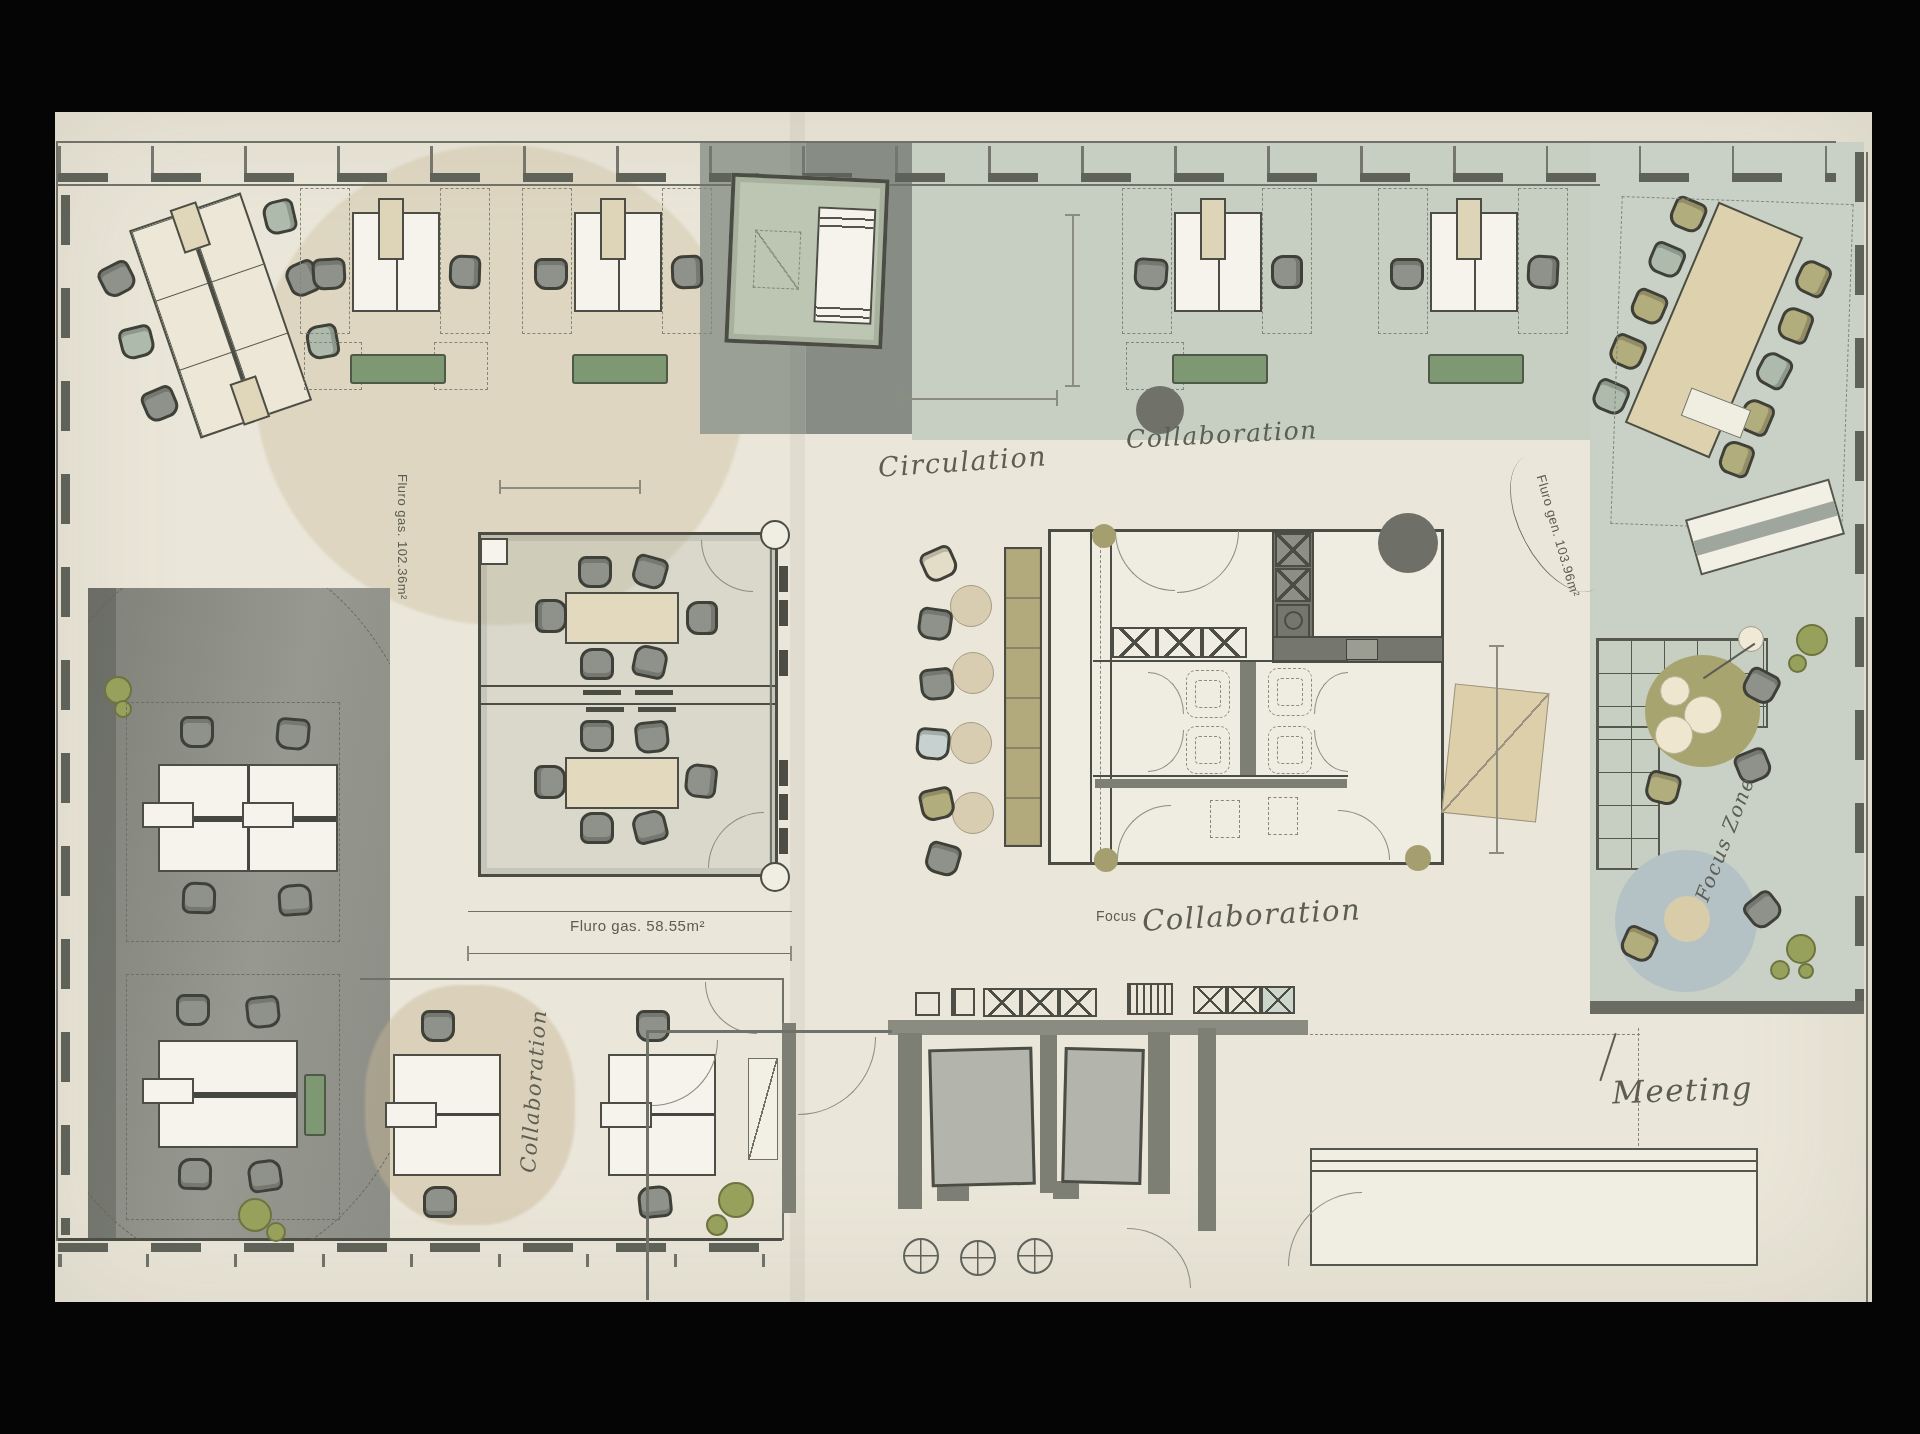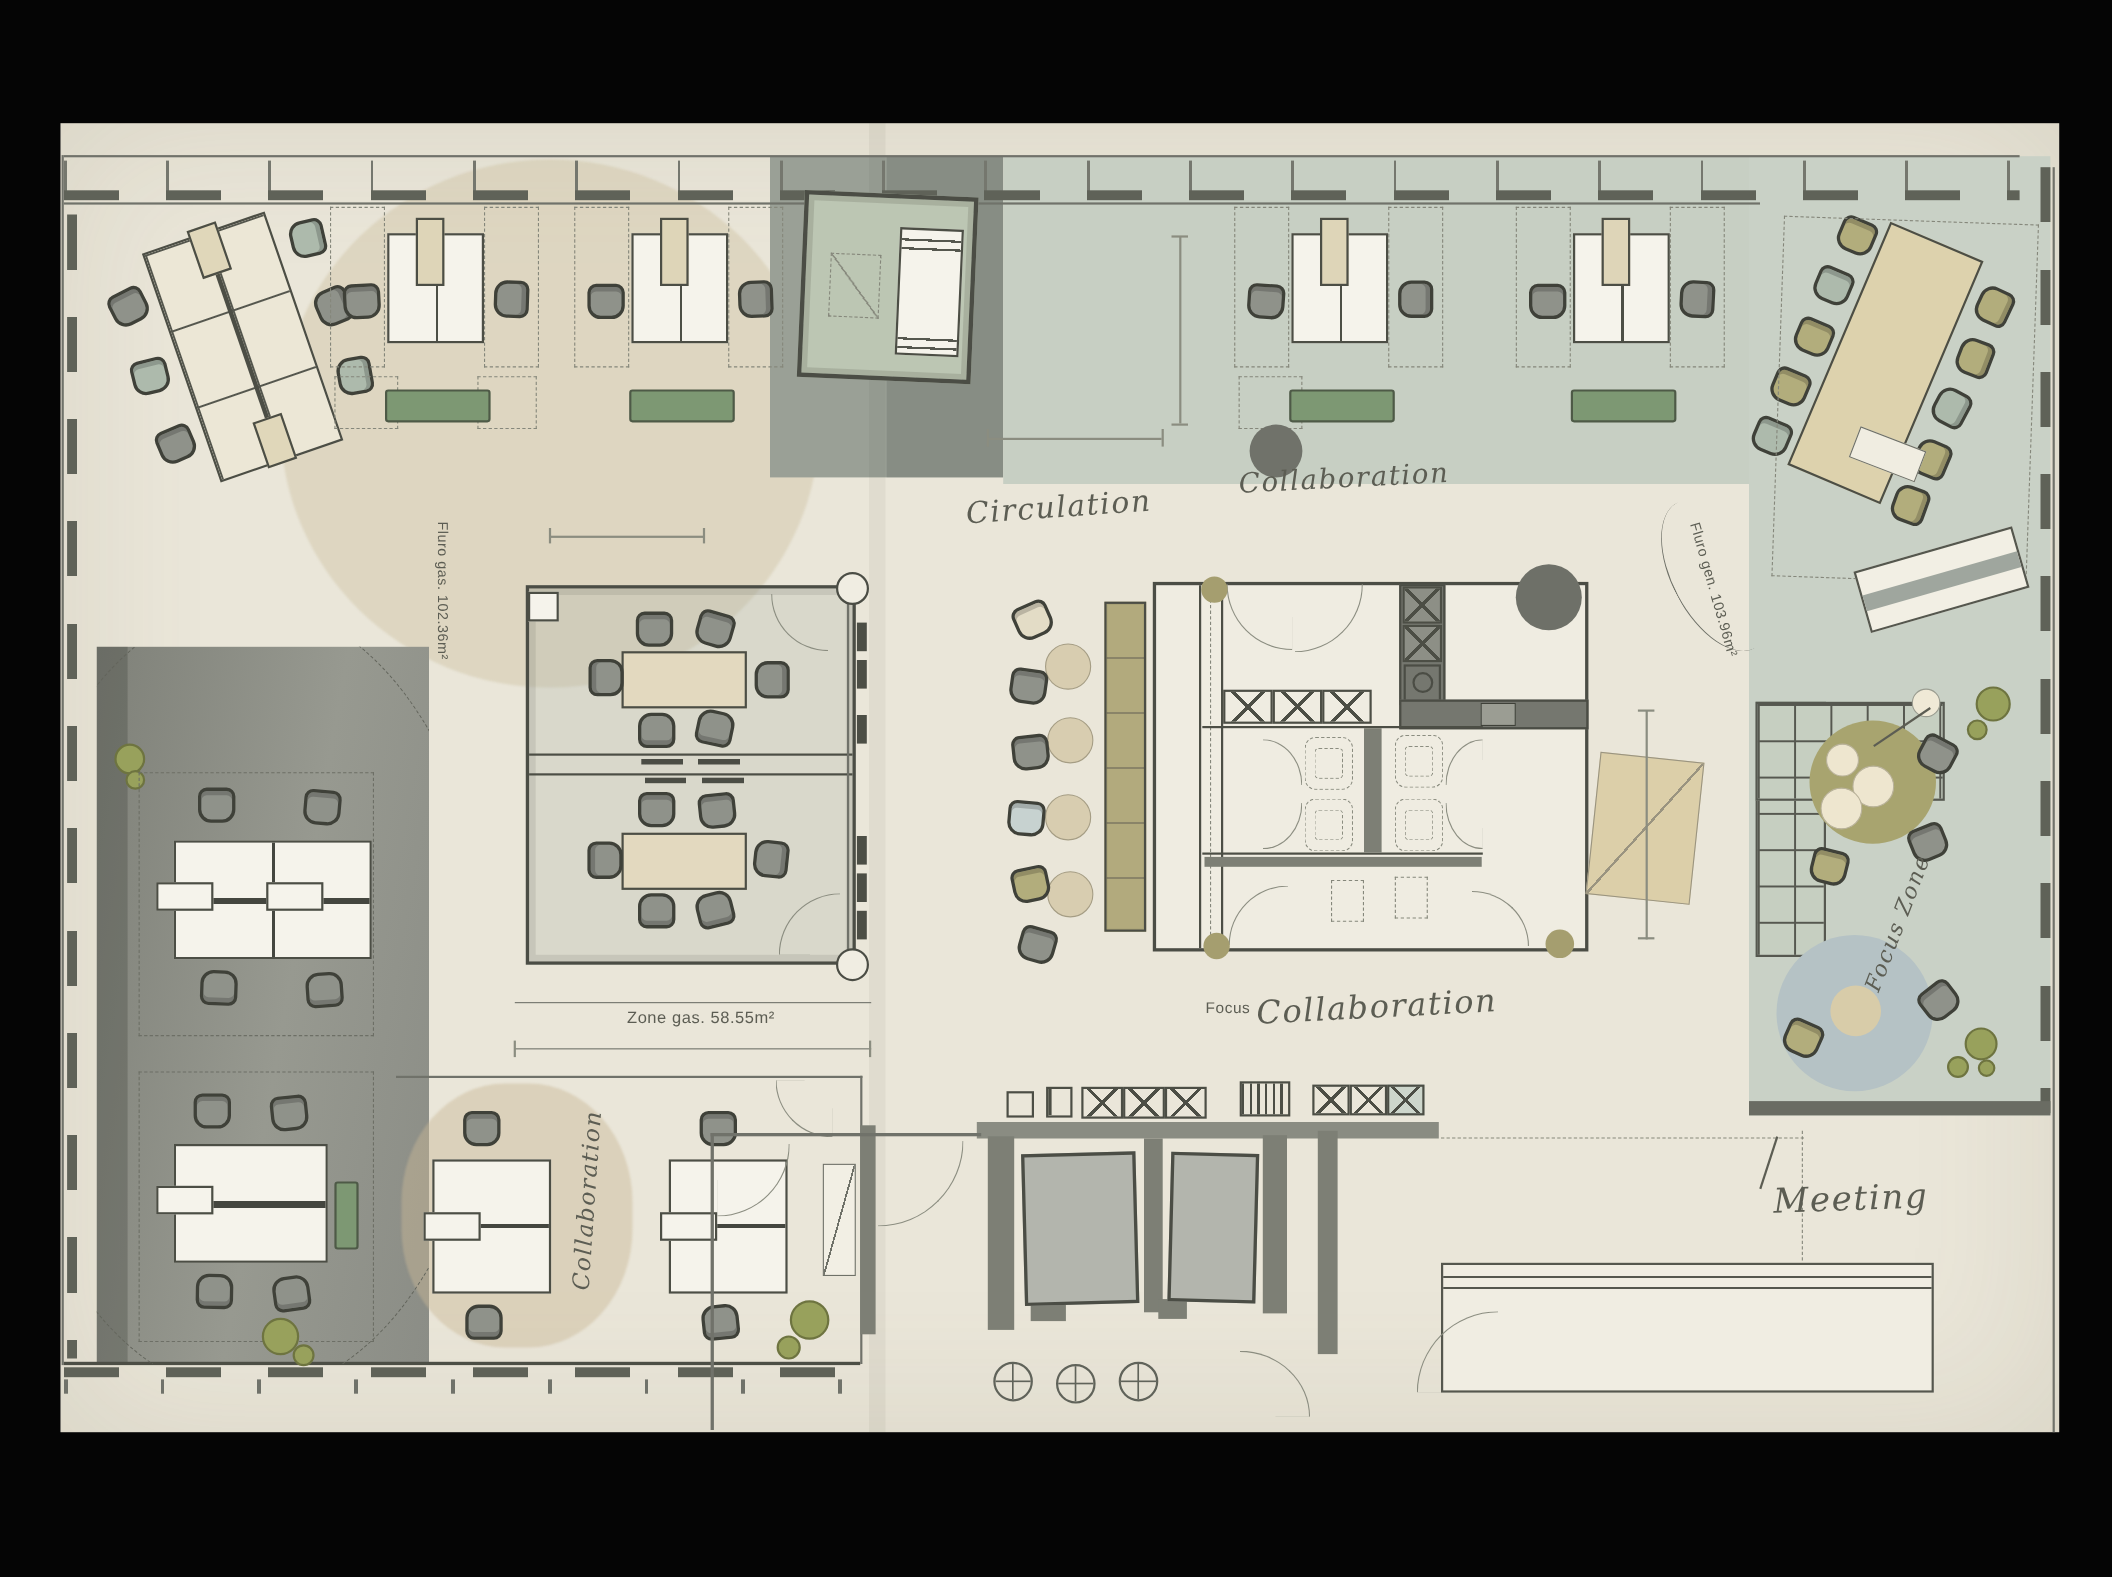--- a/index.html
+++ b/index.html
@@ -382,18 +382,18 @@
   <div class="abs arc arc-tl" style="left:1288px;top:1192px;width:74px;height:74px;"></div>
   <div class="abs" style="left:1607px;top:1032px;width:1.6px;height:50px;background:#5c5d53;transform:rotate(18deg);"></div>
 
   <div class="hand abs" style="left:878px;top:446px;font-size:27px;transform:rotate(-4deg);">Circulation</div>
   <div class="hand abs" style="left:1126px;top:420px;font-size:25px;transform:rotate(-3deg);">Collaboration</div>
   <div class="hand abs" style="left:1142px;top:898px;font-size:29px;transform:rotate(-3deg);">Collaboration</div>
   <div class="hand abs" style="left:516px;top:1172px;font-size:21px;transform:rotate(-86deg);transform-origin:0 0;">Collaboration</div>
   <div class="hand abs" style="left:1690px;top:896px;font-size:20px;transform:rotate(-69deg);transform-origin:0 0;">Focus Zone</div>
   <div class="hand abs" style="left:1612px;top:1072px;font-size:31px;transform:rotate(-2deg);">Meeting</div>
   <div class="print abs" style="left:1096px;top:908px;font-size:14px;">Focus</div>
-  <div class="print abs" style="left:570px;top:917px;font-size:15px;">Zone gas. 58.55m²</div>
+  <div class="print abs" style="left:570px;top:917px;font-size:15px;">Fluro gas. 58.55m²</div>
   <div class="print abs" style="left:410px;top:474px;font-size:13px;transform:rotate(90deg);transform-origin:0 0;">Fluro gas. 102.36m²</div>
   <div class="print abs" style="left:1548px;top:473px;font-size:13px;transform:rotate(74deg);transform-origin:0 0;">Fluro gen. 103.96m²</div>
   <div class="abs" style="left:1520px;top:448px;width:80px;height:150px;border-left:1.4px solid #6f7168;border-radius:50%;transform:rotate(-28deg);background:none;"></div>
 
 </div>
 
 </body></html>

